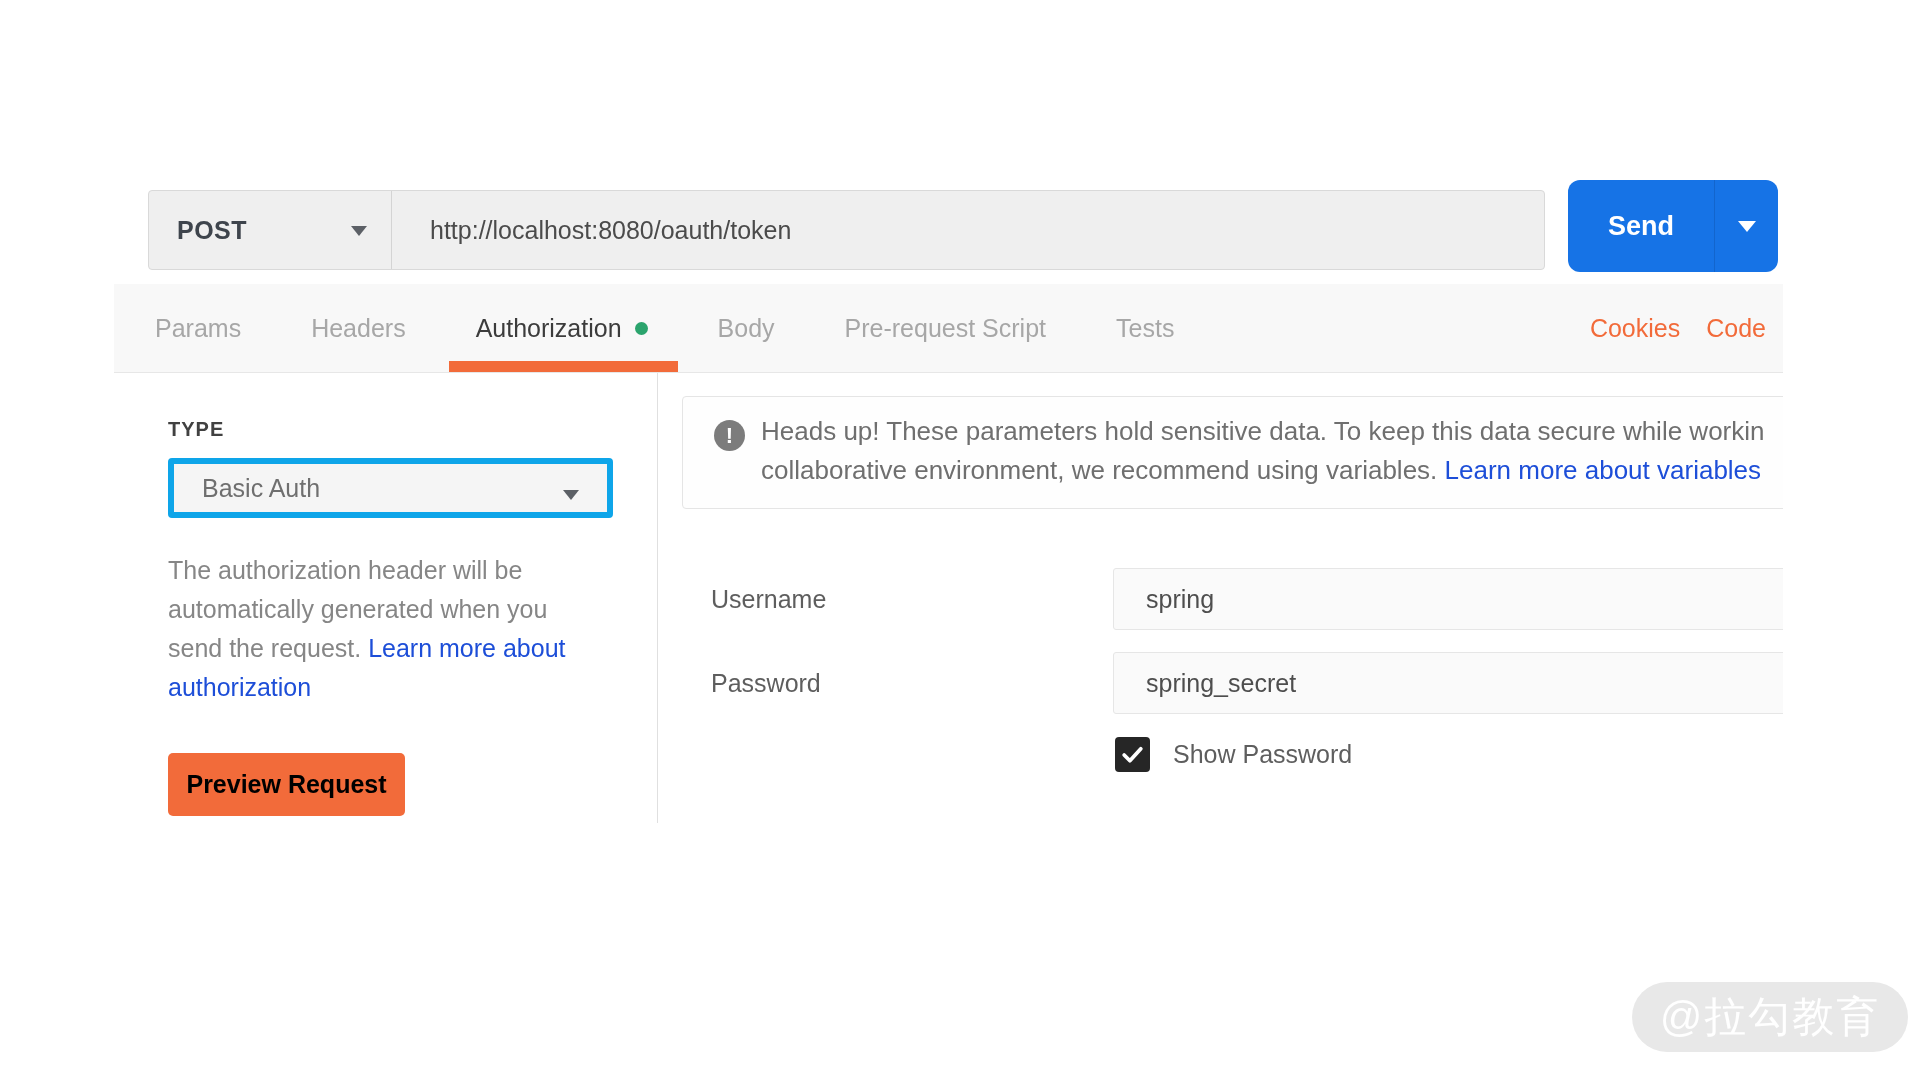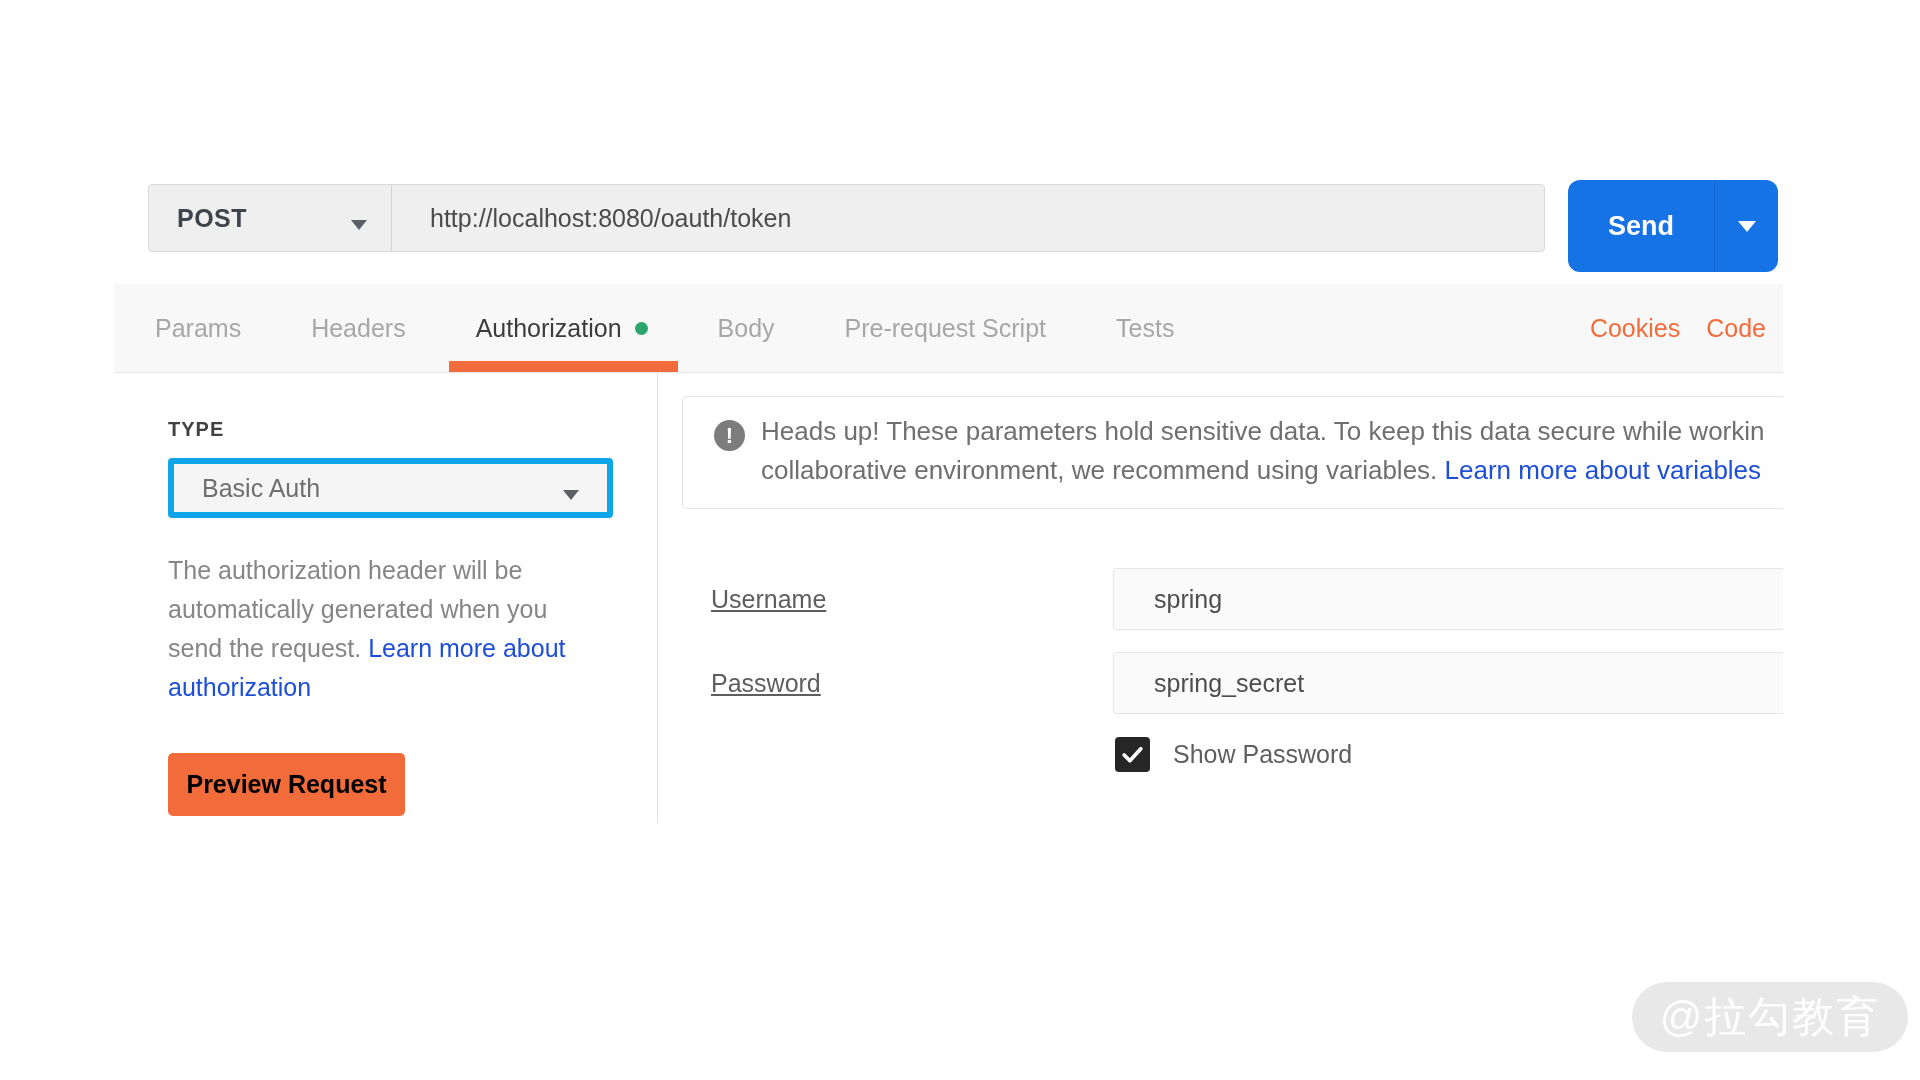--- a/index.html
+++ b/index.html
@@ -5,21 +5,21 @@
   * { margin:0; padding:0; box-sizing:border-box; }
   html,body { width:1920px; height:1080px; overflow:hidden; background:#ffffff; }
   body { font-family:"Liberation Sans","DejaVu Sans",sans-serif; }
 
   .canvas { position:relative; width:1920px; height:1080px; background:#ffffff; }
 
   .window { position:absolute; left:114px; top:178px; width:1669px; height:680px; overflow:hidden; background:#ffffff; }
 
   
   .url-row { position:absolute; left:0; top:2px; width:100%; height:80px; }
-  .method-url-group { position:absolute; left:34px; top:4px; width:1397px; height:68px;
+  .method-url-group { position:absolute; left:34px; top:10px; width:1397px; height:80px;
       background:#efefef; border:1px solid #d9d9d9; border-radius:4px; display:flex; align-items:stretch; }
   .method-select { position:relative; width:243px; border-right:1px solid #d4d4d4;
       display:flex; align-items:center; cursor:pointer; }
   .method-label { padding-left:28px; font-size:25px; font-weight:bold; color:#3e444c; letter-spacing:.5px; }
   .caret { width:0; height:0; border-left:8px solid transparent; border-right:8px solid transparent; border-top:10px solid #5c6066; }
   .method-select .caret { position:absolute; left:202px; top:35px; }
   .url-input { flex:1; background:transparent; border:none; outline:none;
       font-family:inherit; font-size:25px; color:#4b4b4b; padding-left:38px; }
   .send-group { position:absolute; left:1454px; top:0; width:210px; height:92px;
       background:#1673e6; border-radius:12px; display:flex; overflow:hidden; }
@@ -57,23 +57,23 @@
 
   
   .warning-box { position:absolute; left:568px; top:23px; width:1110px; height:113px;
       background:#fefefe; border:1px solid #e5e5e5; border-radius:4px; }
   .warning-icon { position:absolute; left:31px; top:23px; width:31px; height:31px; border-radius:50%;
       background:#7c7c7c; color:#ffffff; font-size:22px; font-weight:bold;
       display:flex; align-items:center; justify-content:center; }
   .warn-lines { position:absolute; left:78px; top:15px; right:0; font-size:26px; line-height:39px; color:#6f6f6f; white-space:nowrap; }
 
   
-  .form-label { position:absolute; font-size:25px; color:#5e5e5e; display:flex; align-items:center; height:62px;text-decoration:underline; }
+  .form-label { position:absolute; font-size:25px; color:#5e5e5e; display:flex; align-items:center; height:62px; }
   .field { position:absolute; width:690px; height:62px; background:#fafafa; border:1px solid #e6e6e6; border-radius:3px;
-      font-family:inherit; font-size:25px; color:#4e4e4e; padding-left:40px; outline:none; }
+      font-family:inherit; font-size:25px; color:#4e4e4e; padding-left:32px; outline:none; }
   .username-label { left:597px; top:195px; }
   .username-field { left:999px; top:195px; }
   .password-label { left:597px; top:279px; }
   .password-field { left:999px; top:279px; }
   .checkbox { position:absolute; left:1001px; top:364px; width:35px; height:35px;
       background:#262626; border-radius:4px; cursor:pointer;
       display:flex; align-items:center; justify-content:center; }
   .checkbox svg { width:25px; height:25px; }
   .show-pw-label { position:absolute; left:1059px; top:364px; height:35px; display:flex; align-items:center;
       font-size:25px; color:#5e5e5e; cursor:pointer; }

